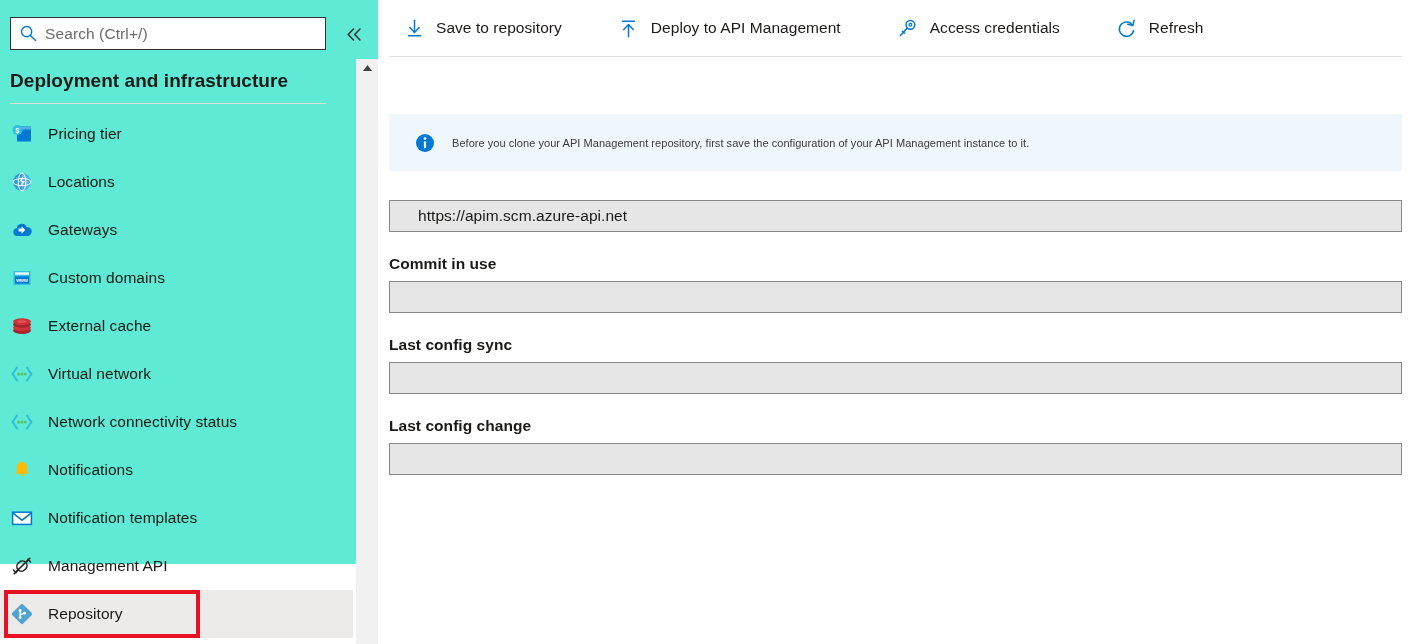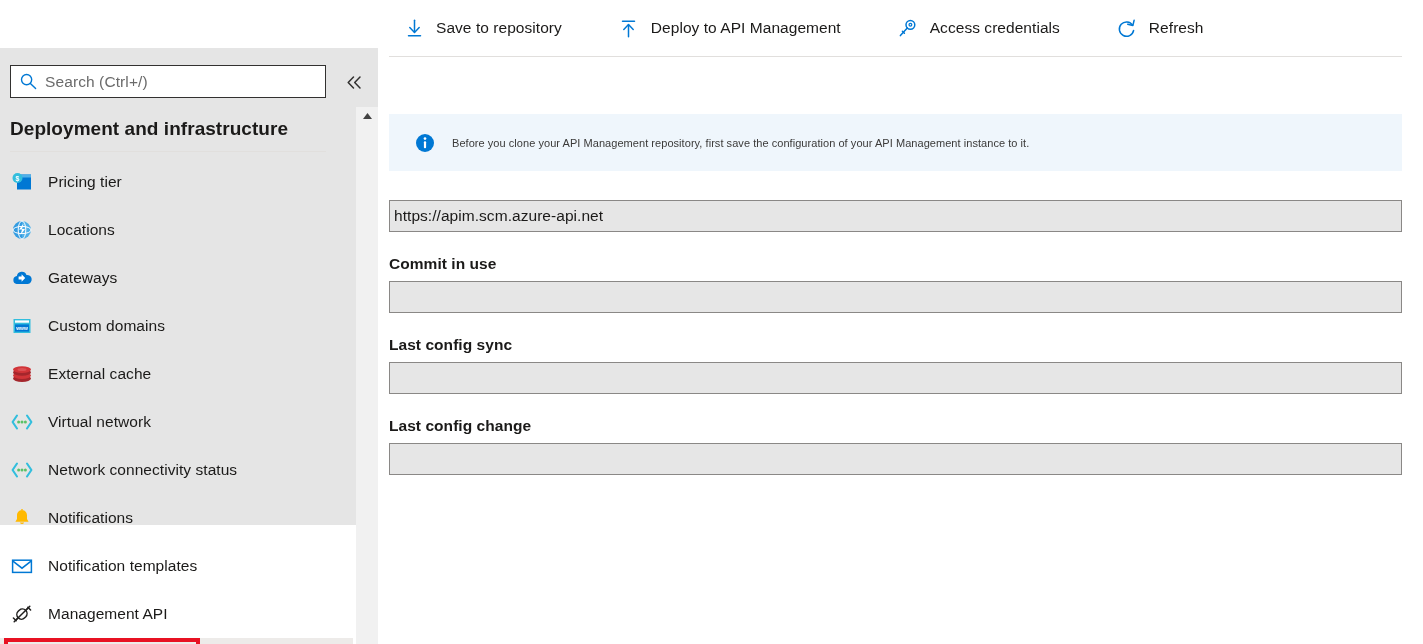--- a/index.html
+++ b/index.html
@@ -10,24 +10,23 @@
     background: #ffffff;
     font-family: "Liberation Sans", sans-serif;
     -webkit-font-smoothing: antialiased;
   }
   .app { position: relative; width: 1423px; height: 644px; background:#fff; display:flex; }
 
   
   .left-panel {
     position: relative;
     width: 379px;
-    height: 477px;
-    background: #e5e5e5;
+    height: 564px;
+    background: #5eead4;
     flex: 0 0 379px;
-    margin-top: 48px;
   }
   .search-row {
     position: absolute;
     left: 0; top: 0;
     width: 379px; height: 56px;
   }
   .search-box {
     position: absolute;
     left: 10px; top: 17px;
     width: 316px; height: 33px;
@@ -216,21 +215,21 @@
     margin-bottom: 8px;
     letter-spacing: .05px;
   }
   .field-input {
     width: 1013px;
     height: 32px;
     background: #e6e6e6;
     border: 1px solid #8a8886;
     display: flex;
     align-items: center;
-    padding-left: 4px;
+    padding-left: 28px;
     font-size: 15.5px;
     color: #1b1a19;
     letter-spacing: .05px;
     cursor: default;
   }
 </style>
 </head>
 <body>
 
 <div class="app">

